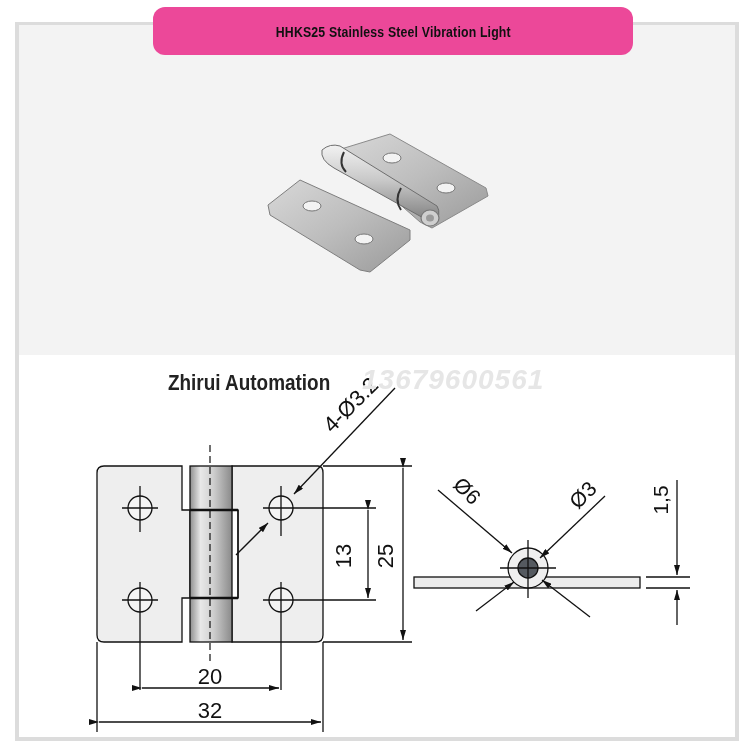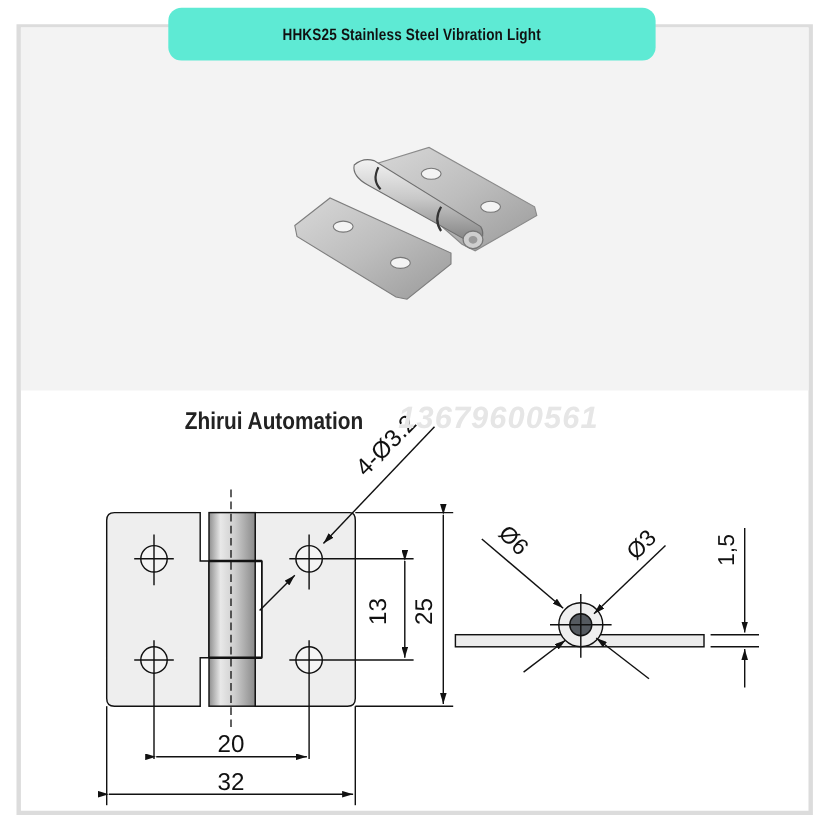--- a/index.html
+++ b/index.html
@@ -1,19 +1,19 @@
 <!DOCTYPE html>
 <html><head>
 <meta charset="utf-8">
 <style>
   html,body{margin:0;padding:0;background:#ffffff;}
   body{width:750px;height:750px;position:relative;overflow:hidden;font-family:"Liberation Sans",sans-serif;}
   .frame{position:absolute;left:15px;top:22px;width:716px;height:712px;border:4px solid #dcdcdc;border-top-width:3px;box-sizing:content-box;background:#ffffff;}
   .photo-area{position:absolute;left:0;top:0;width:716px;height:330px;background:#f3f3f3;}
-  .title-pill{position:absolute;left:153px;top:7px;width:443px;height:48px;background:#5eead4;border-radius:12px;display:flex;align-items:center;justify-content:center;z-index:5;}
+  .title-pill{position:absolute;left:153px;top:7px;width:480px;height:48px;background:#ec4899;border-radius:12px;display:flex;align-items:center;justify-content:center;z-index:5;}
   .title-pill span{font-family:"Liberation Sans",sans-serif;font-size:15px;font-weight:bold;color:#111;transform:scaleX(0.82);letter-spacing:0.2px;}
   .brand{position:absolute;left:168px;top:370px;font-family:"Liberation Sans",sans-serif;font-size:22px;font-weight:bold;color:#222;transform:scaleX(0.86);transform-origin:left center;z-index:3;}
   .watermark{position:absolute;left:362px;top:364px;font-family:"Liberation Sans",sans-serif;font-size:28px;font-style:italic;font-weight:bold;color:#e6e6e6;letter-spacing:1px;z-index:1;}
   svg{position:absolute;left:0;top:0;}
 </style>
 </head>
 <body>
 
 <div class="frame">
   <div class="photo-area"></div>

